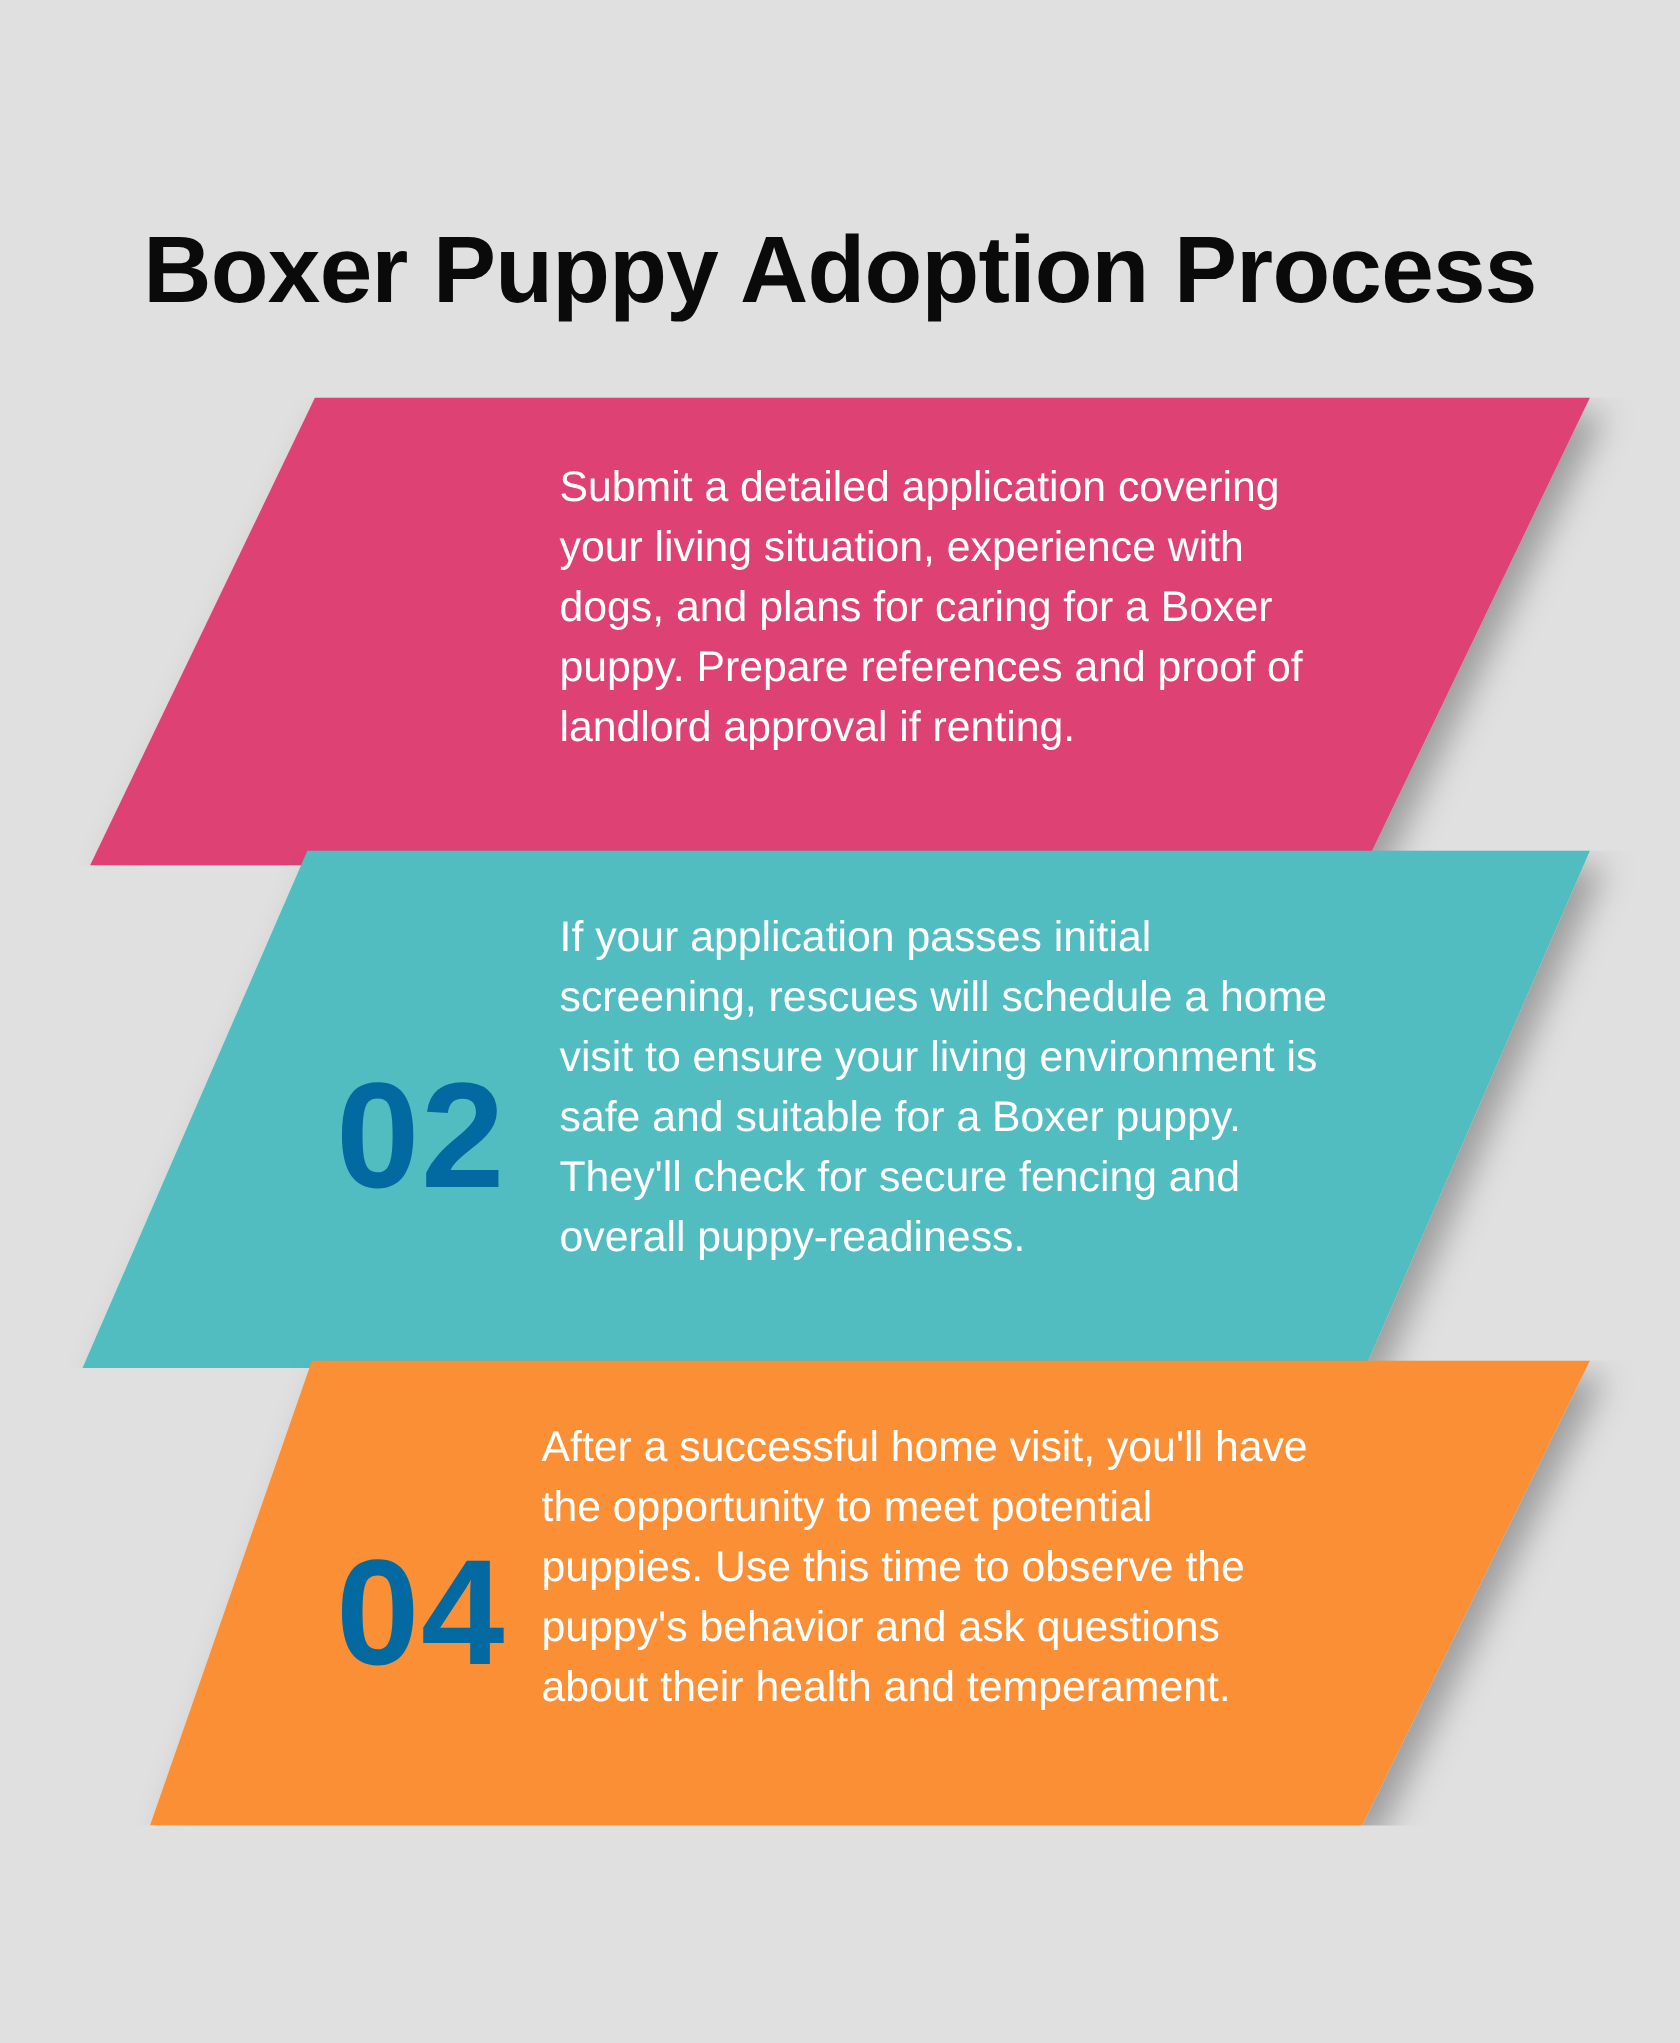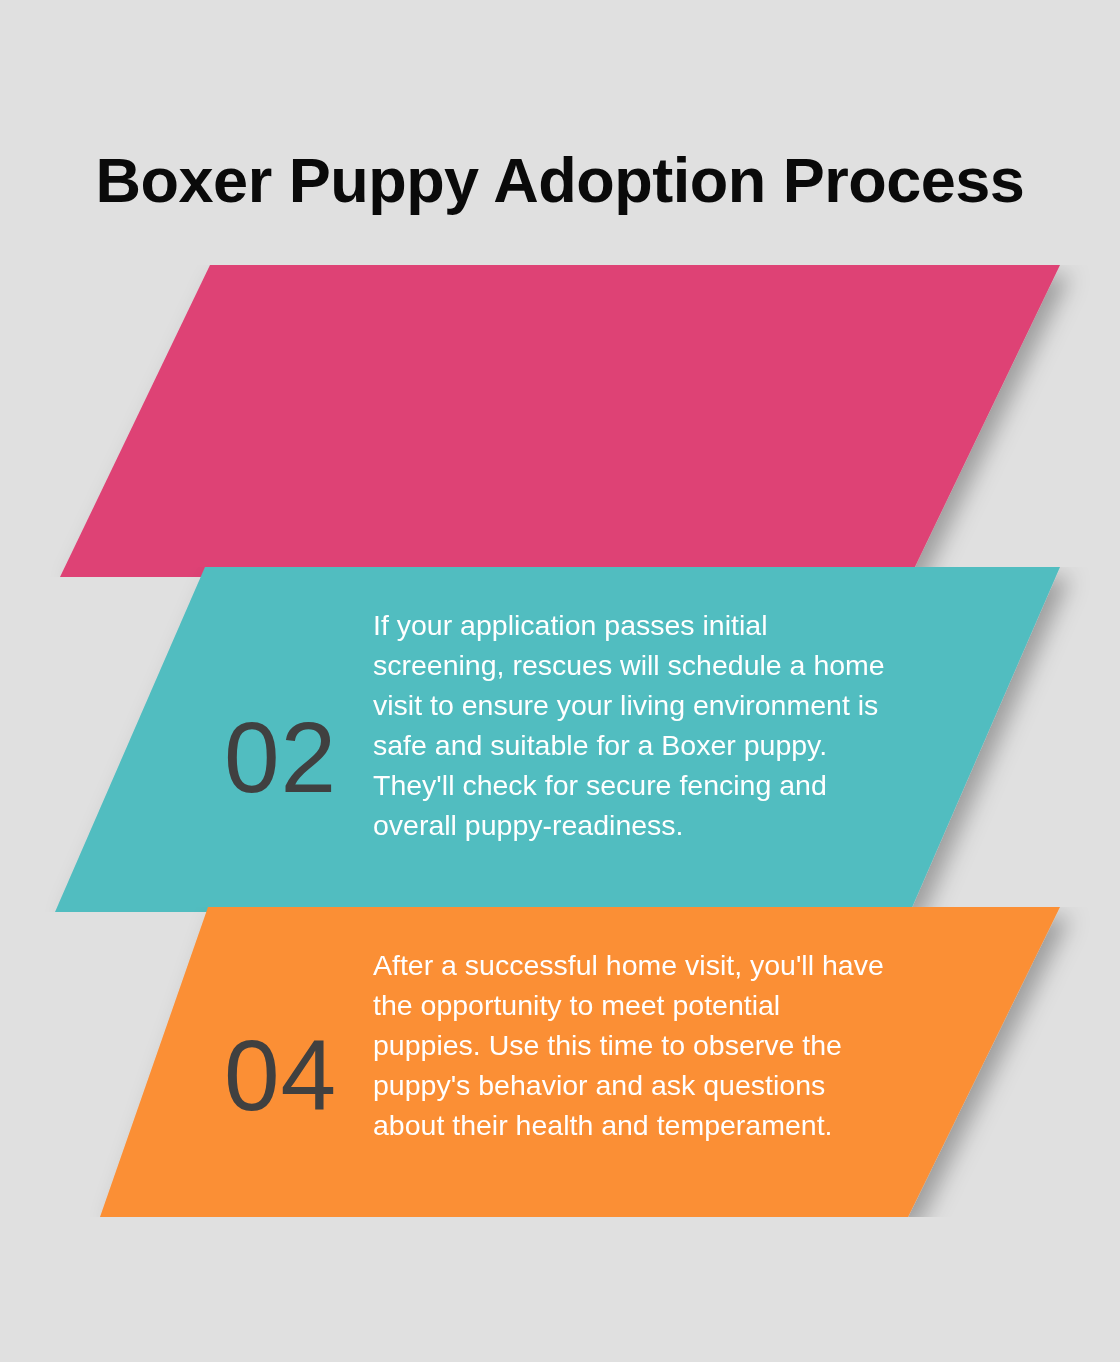--- a/index.html
+++ b/index.html
@@ -70,24 +70,24 @@
     left: 0;
     width: 1120px;
     height: 100%;
     display: flex;
     align-items: center;
   }
 
   .step-num {
     position: absolute;
     font-family: "Liberation Sans", sans-serif;
-    font-weight: 400;
+    font-weight: 700;
     font-size: 100px;
     line-height: 1;
-    color: #404040;
+    color: #0369a1;
     letter-spacing: 1px;
   }
 
   .step-text {
     position: absolute;
     font-family: "Liberation Sans", sans-serif;
     font-weight: normal;
     font-size: 28.5px;
     line-height: 40px;
     color: #ffffff;
@@ -100,21 +100,21 @@
   #band-1 .step-text { left: 373px; top: 40px; }
 
   
   #band-2 { top: 567px; height: 345px; }
   #band-2 .step-num  { left: 224px; top: 140px; }
   #band-2 .step-text { left: 373px; top: 38px; }
 
   
   #band-3 { top: 907px; height: 310px; }
   #band-3 .step-num  { left: 224px; top: 118px; }
-  #band-3 .step-text { left: 373px; top: 38px; }
+  #band-3 .step-text { left: 361px; top: 38px; }
 
   .shadow-filter-host { position: absolute; width: 0; height: 0; overflow: hidden; }
 </style>
 </head>
 <body style="background: rgb(224, 224, 224);">
 
 <div class="page">
 
   <div class="shadow-filter-host">
     <svg width="0" height="0" aria-hidden="true">
@@ -131,20 +131,21 @@
   <div class="steps">
 
     <div class="band" id="band-1">
       <div class="shape">
         <svg viewBox="0 0 1120 312" preserveAspectRatio="none">
           <polygon id="poly-1" points="210,0 1060,0 910,312 60,312" fill="#de4274" filter="url(#bandShadow)"></polygon>
         </svg>
       </div>
       <div class="content">
         <div class="step-num">01</div>
+        <div class="step-text">Submit a detailed application covering your living situation, experience with dogs, and plans for caring for a Boxer puppy. Prepare references and proof of landlord approval if renting.</div>
       </div>
     </div>
 
     <div class="band" id="band-2">
       <div class="shape">
         <svg viewBox="0 0 1120 345" preserveAspectRatio="none">
           <polygon id="poly-2" points="205,0 1060,0 910,345 55,345" fill="#51bdc0" filter="url(#bandShadow)"></polygon>
         </svg>
       </div>
       <div class="content">

